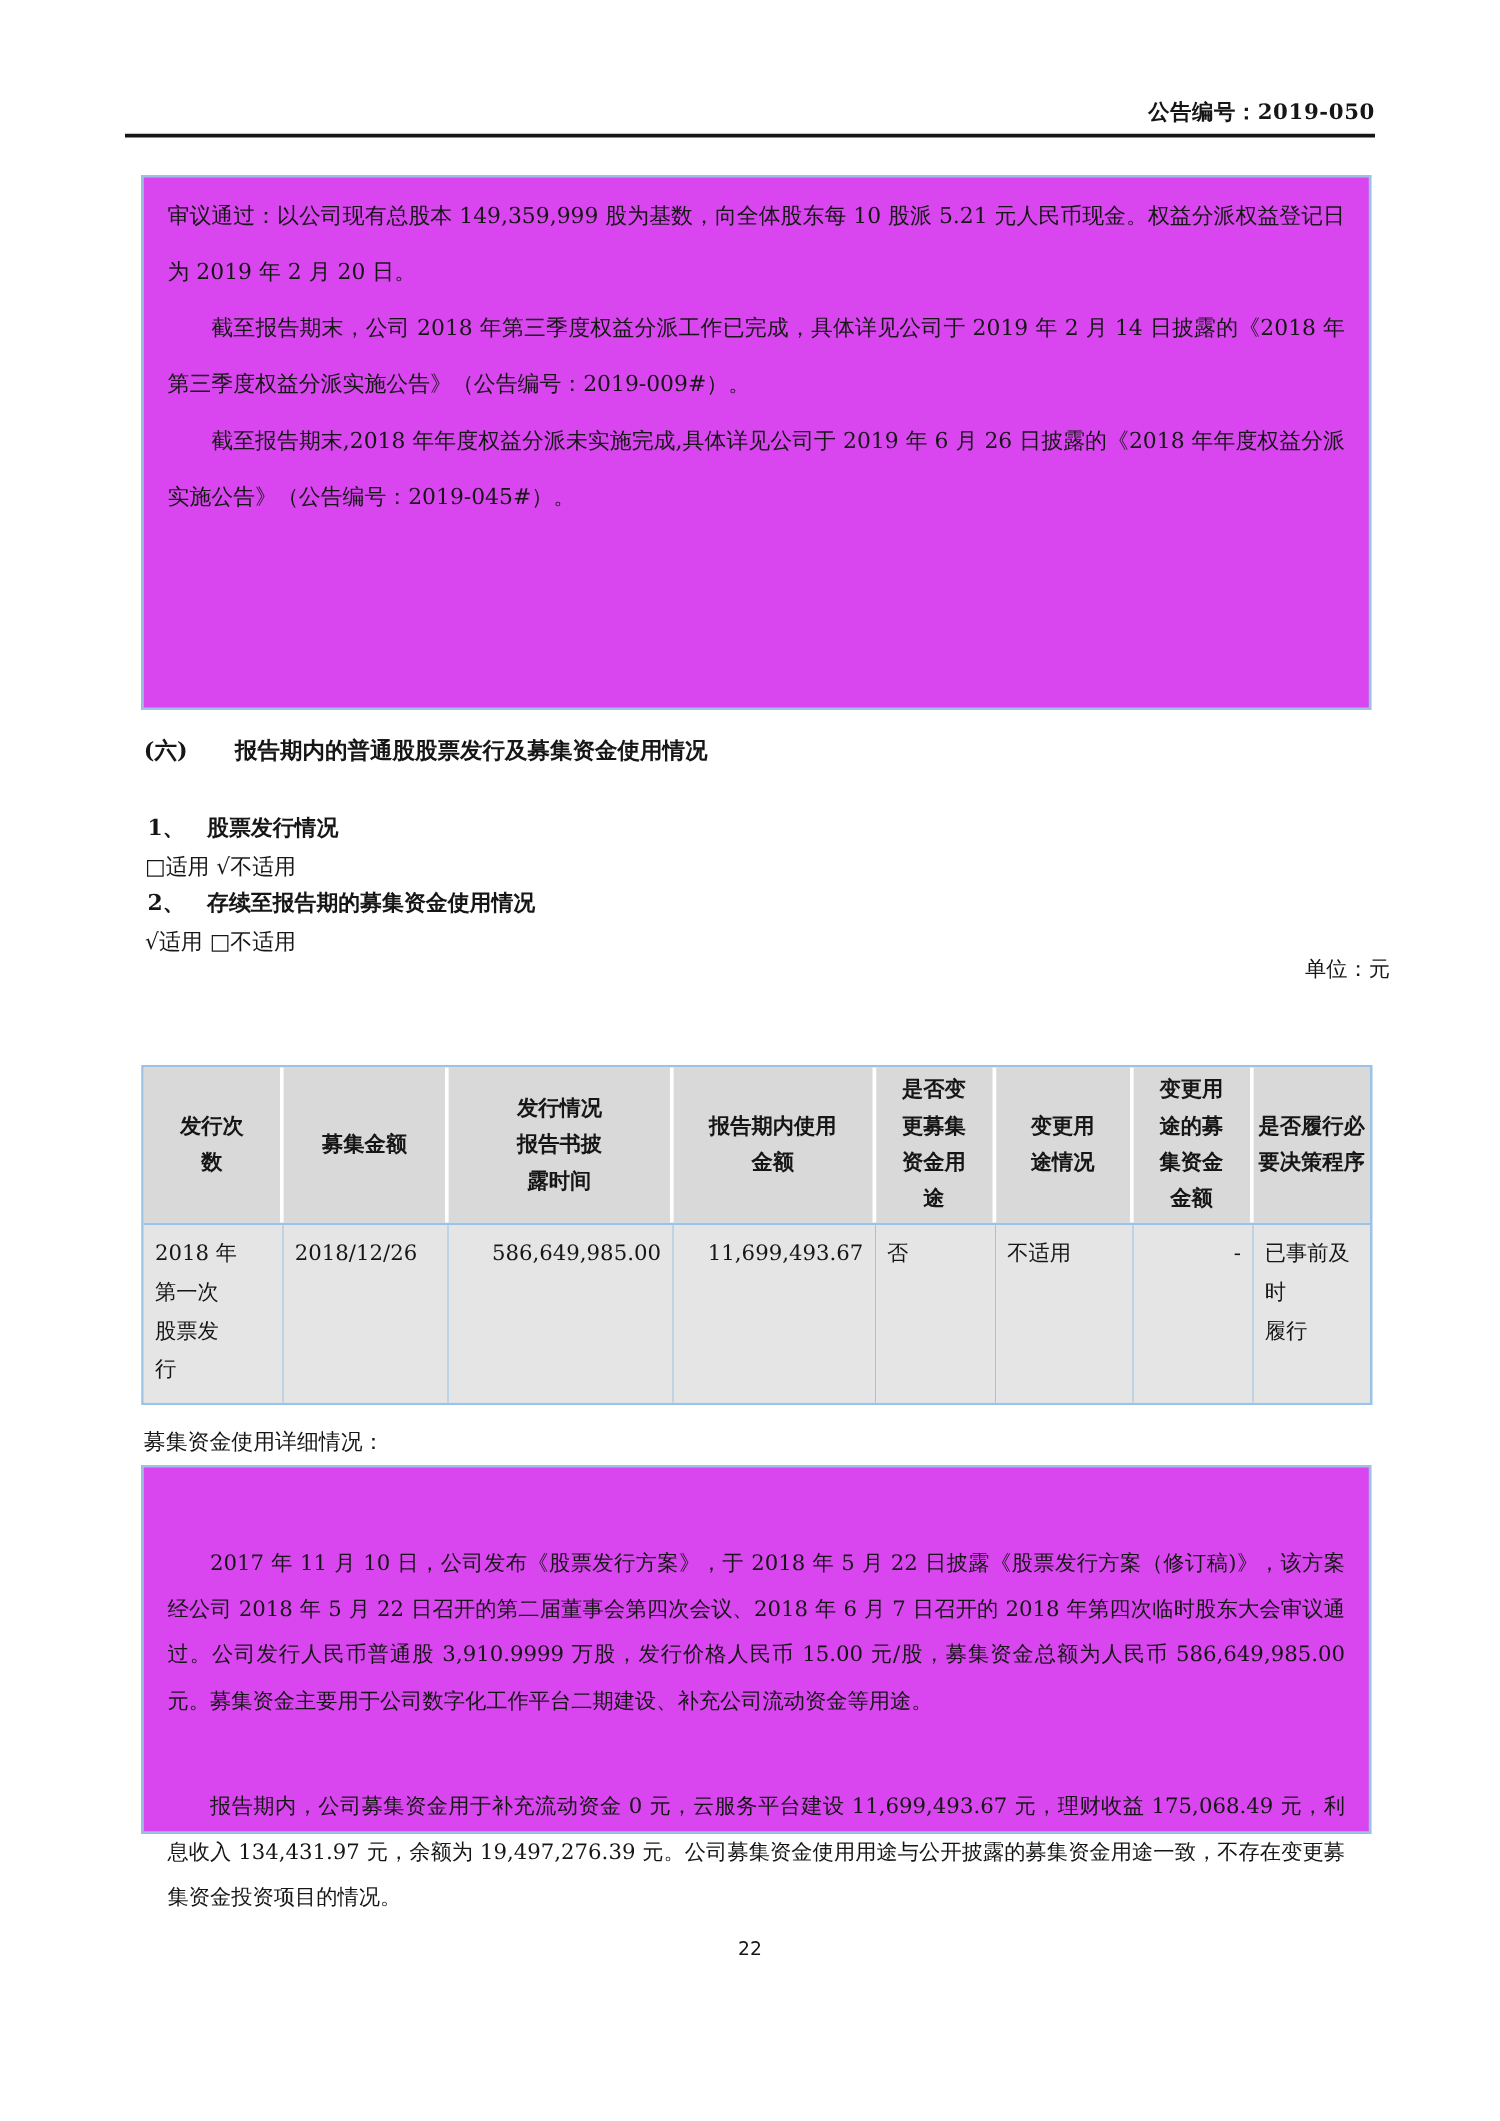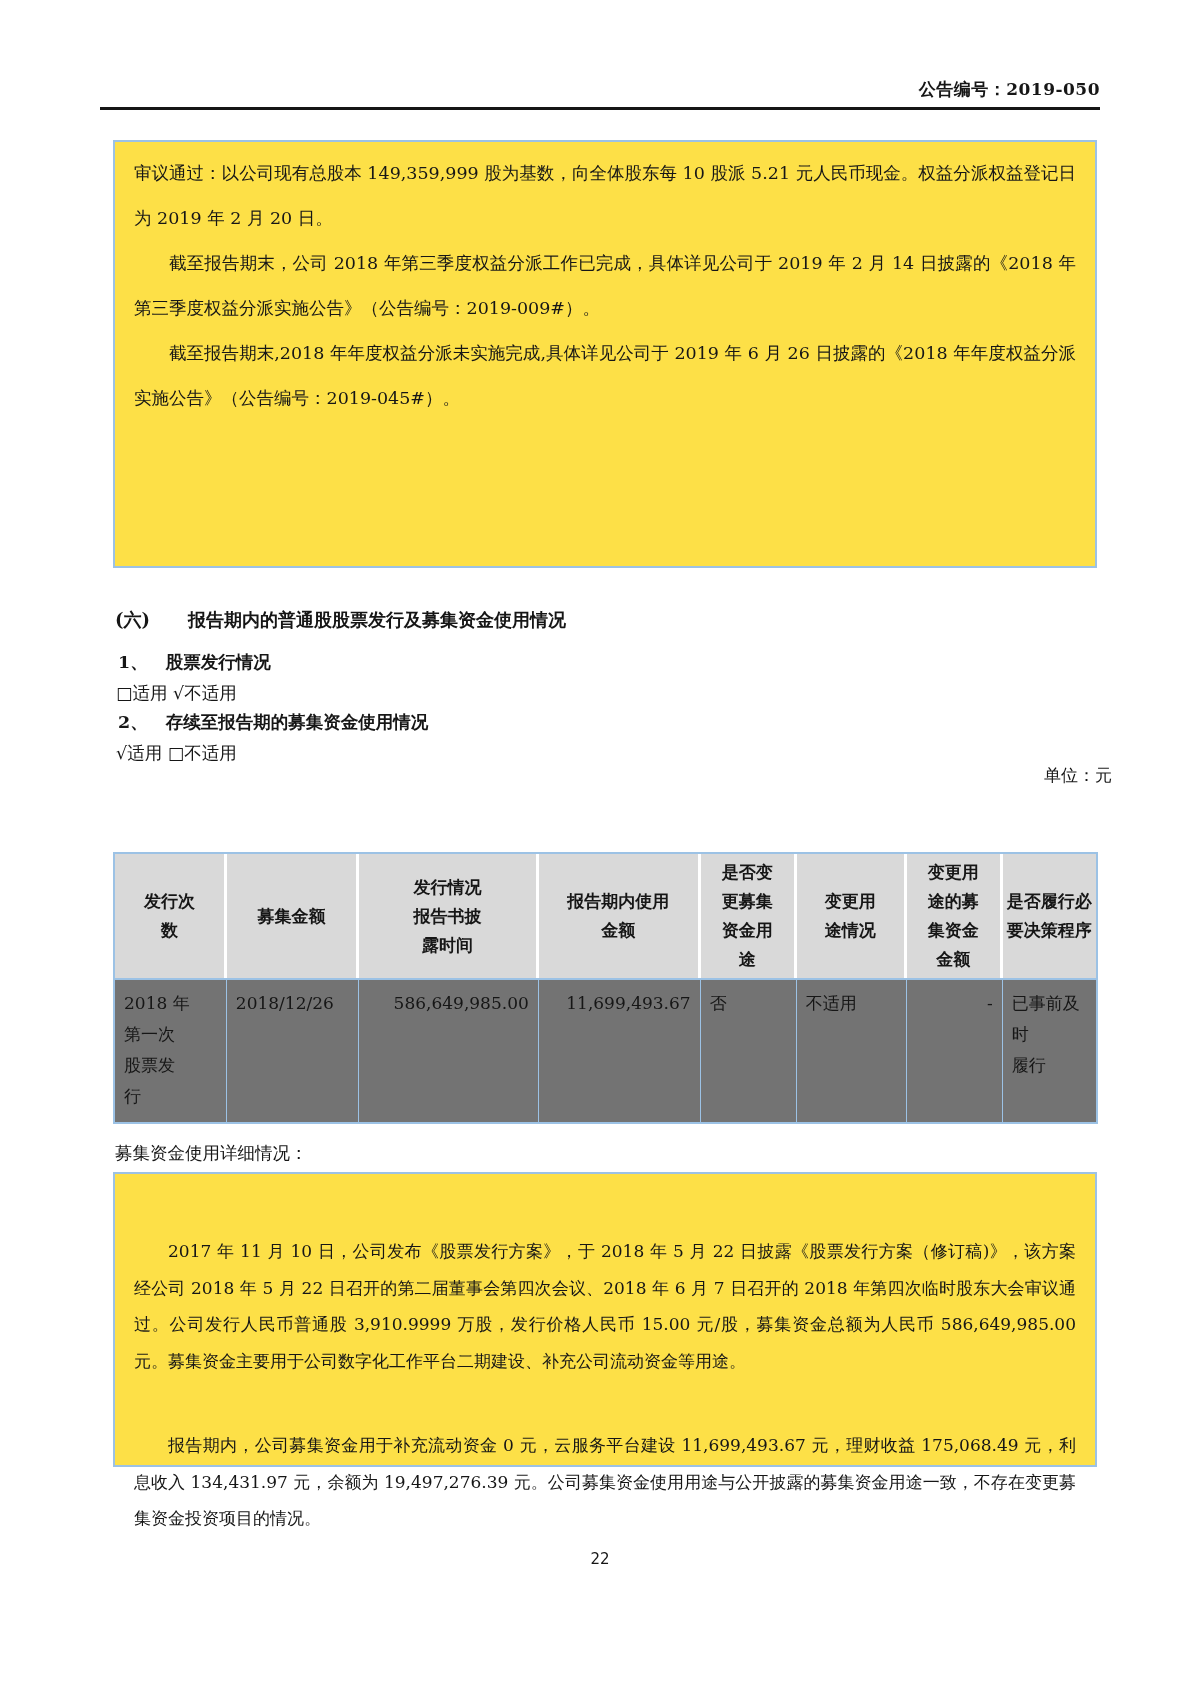--- a/index.html
+++ b/index.html
@@ -3,27 +3,27 @@
 <meta charset="utf-8">
 <style>
   * { margin:0; padding:0; box-sizing:border-box; }
   html,body { background:#ffffff; }
   body { font-family:"DejaVu Serif","Liberation Serif",serif; color:#161616; }
   .page { position:relative; width:1200px; height:1697px; background:#fff; overflow:hidden; }
 
   .doc-header { position:absolute; top:78px; right:100px; font-size:17px; font-weight:600; letter-spacing:0.5px; }
   .top-rule { position:absolute; top:107px; left:100px; width:1000px; height:3px; background:#161616; }
 
-  .blue-box { position:absolute; left:113px; width:984px; border:2px solid #9cc2e5; background:#fde047; text-align:justify; }
+  .blue-box { position:absolute; left:113px; width:984px; border:2px solid #9cc2e5; background:#d946ef; text-align:justify; }
   .box-dividend { top:140px; height:428px; padding:9px 19px 0 19px; font-size:17.5px; line-height:45px; }
   .box-dividend p.indent { text-indent:2em; }
   .box-usage { top:1172px; height:295px; padding:11px 19px 0 19px; font-size:17px; line-height:36.5px; }
   .box-usage p { text-indent:2em;margin-top:48px; }
 
-  .sec-heading { position:absolute; left:115px; top:608px; font-size:18px; font-weight:bold; }
+  .sec-heading { position:absolute; left:115px; top:588px; font-size:18px; font-weight:bold; }
   .sec-heading .sec-num { display:inline-block; margin-right:38px; }
 
   .item-heading { position:absolute; left:118px; font-size:17.5px; font-weight:bold; }
   .item-heading .item-num { display:inline-block; margin-right:18px; }
   .item1-heading { top:650px; }
   .item2-heading { top:710px; }
 
   .applicability { position:absolute; left:116px; font-size:17.5px; font-weight:normal; }
   .appl1 { top:681px; }
   .appl2 { top:741px; }
@@ -35,21 +35,21 @@
   .t-head .t-cell {
     background:#d9d9d9; min-height:124px;
     display:flex; align-items:center; justify-content:center;
     text-align:center; font-weight:600; font-size:17px; line-height:29px;
     white-space:pre-line; border-right:3px solid #ffffff;
   }
   .t-head .t-cell:last-child { border-right:none; }
   .t-body { border-top:2px solid #9cc2e5; }
   .t-body .t-cell {
     min-height:142px; padding:8px 9px; font-size:17px; line-height:31px;
-    border-right:1.5px solid #9cc2e5; white-space:pre-line; background:#737373;
+    border-right:1.5px solid #9cc2e5; white-space:pre-line; background:#e5e5e5;
   }
   .t-body .t-cell:last-child { border-right:none; }
   .cell-num { text-align:right; }
 
   .detail-heading { position:absolute; left:115px; top:1141px; font-size:17.5px; font-weight:normal; }
 
   .page-number { position:absolute; top:1550px; left:0; width:100%; text-align:center;
                  font-family:"DejaVu Sans","Liberation Sans",sans-serif; font-size:15px; }
 </style>
 </head>

